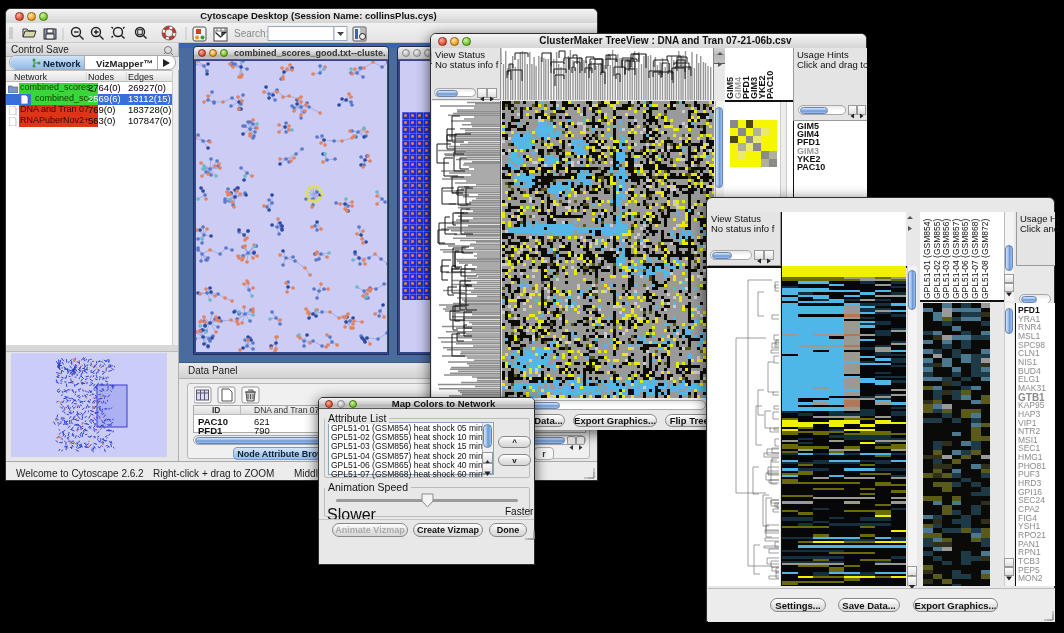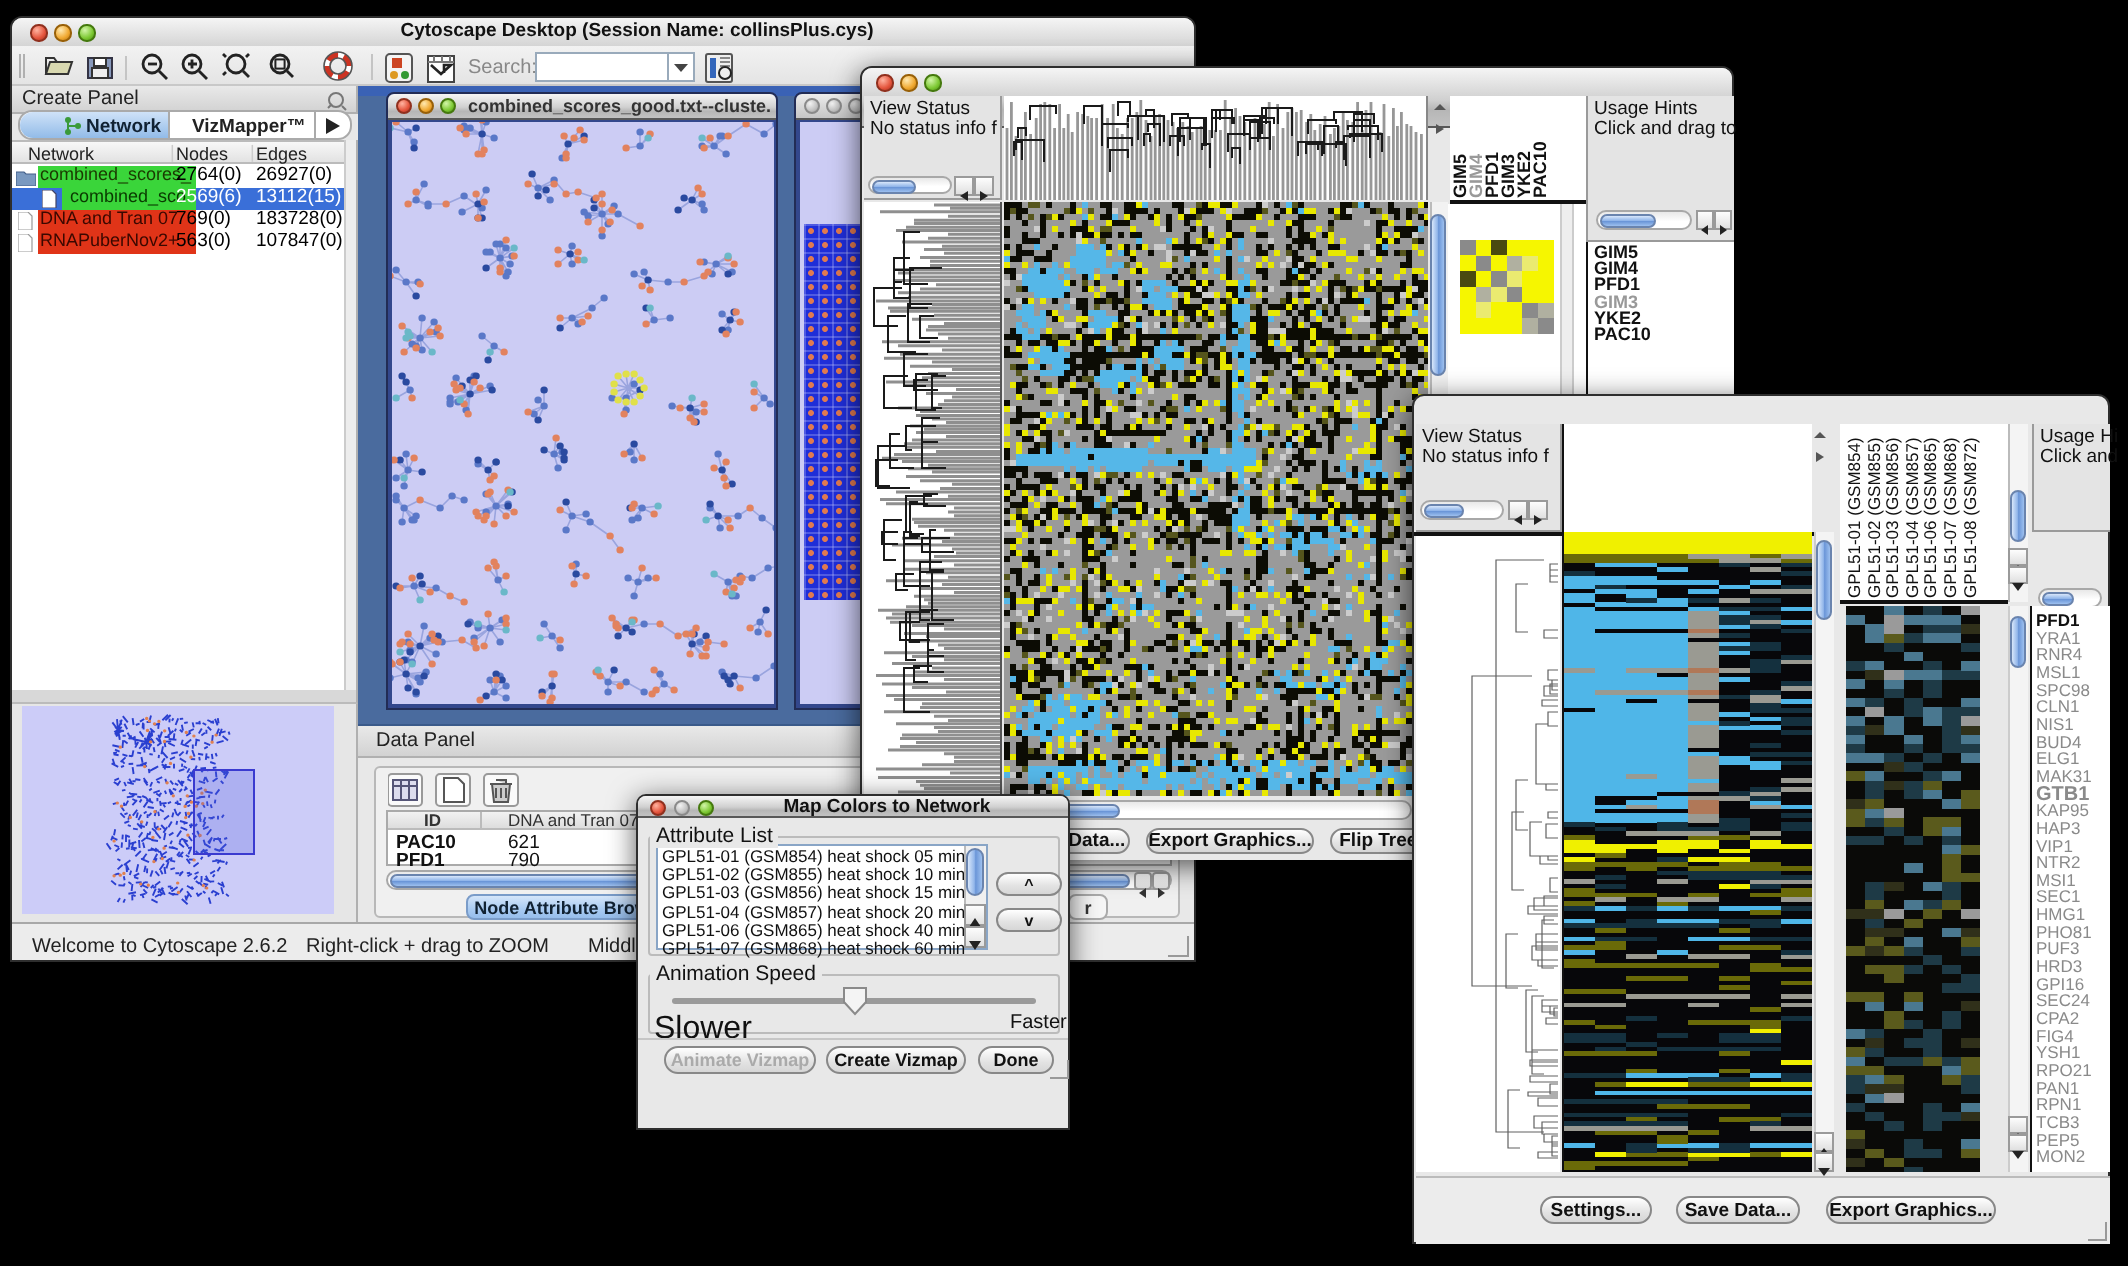--- a/index.html
+++ b/index.html
@@ -72,21 +72,21 @@
 <rect x="328" y="3.5" width="13" height="14" fill="#fff" stroke="#9ab"></rect>
         <path d="M331 9l3.5 4 3.5-4z" fill="#444"></path>
 <g>
           <rect x="347" y="4" width="13" height="14" rx="1" fill="#eee" stroke="#555"></rect>
           <rect x="349" y="6" width="3" height="10" fill="#3366bb"></rect>
           <path d="M354 6h5M354 8h5M354 10h5" stroke="#888"></path>
           <circle cx="356.5" cy="13.5" r="3" fill="none" stroke="#222"></circle>
         </g>
 </svg></div>
     <div class="abs" style="left:0;top:34px;width:173px;height:14px;background:linear-gradient(#e9e9e9,#d2d2d2);border-bottom:1px solid #b0b0b0;border-right:1px solid #b0b0b0">
-      <span class="abs s10" style="left:5px;top:1px;color:#222">Create Panel</span>
+      <span class="abs s10" style="left:5px;top:1px;color:#222">Control Save</span>
       <svg class="abs" style="right:4px;top:2px" width="11" height="11">
         <circle cx="5" cy="5" r="3.5" fill="none" stroke="#777"></circle>
         <path d="M1 9l2-2M8 8l2 2" stroke="#777"></path>
       </svg>
     </div>
     <div class="abs" style="left:3px;top:46px;width:167px;height:15px;background:#fff;border:1px solid #aaa;border-radius:7px">
 <div class="abs" style="left:0;top:0;width:75px;height:13px;background:linear-gradient(#cfe2f8,#92bbe8);border-radius:7px 0 0 7px;border-right:1px solid #aaa"></div>
 <svg class="abs" style="left:22px;top:2px" width="10" height="10">
         <circle cx="2" cy="2" r="1.5" fill="#3a9a3a"></circle>
         <circle cx="2" cy="8" r="1.5" fill="#3a9a3a"></circle>
@@ -232,20 +232,21 @@
 <div class="abs" style="left:45px;top:63px;width:109px;height:13px;background:linear-gradient(#d5e6fa,#a9cbf2 60%,#96bdec);border:1px solid #7a9cc9;border-radius:4px;text-align:center;font-size:9px;font-weight:bold;color:#123;line-height:12px">Node Attribute Browser</div>
 <div class="abs" style="left:346px;top:63px;width:20px;height:13px;background:#f6f6f6;border:1px solid #aaa;border-radius:4px;text-align:center;font-size:9px;font-weight:bold;color:#333;line-height:12px">r</div>
 </div>
 </div>
   </div>
 <div class="win" style="left:430px;top:33px;width:437px;height:397px">
     <div class="tbar">
       <div class="tl tlr" style="left:7px"></div>
       <div class="tl tly" style="left:19px"></div>
       <div class="tl tlg" style="left:31px"></div>
+      <div class="ttl" style="font-size:10px">ClusterMaker TreeView : DNA and Tran 07-21-06b.csv</div>
     </div>
     <div class="panel" style="left:1px;top:14px;width:69px;height:52px;border-left:none;border-top:none">
 <span class="abs s9" style="left:3px;top:1px;color:#111">View Status</span>
       <span class="abs s9" style="left:3px;top:11px;color:#111">No status info f</span>
 <div class="track" style="left:2px;top:40px;width:42px;height:9px"></div>
       <div class="thumb" style="left:3.5px;top:41.5px;width:22px;height:7px"></div>
 <div class="arrbtn" style="left:45px;top:40px;width:10px;height:10px"><svg width="8" height="8">
           <path d="M6 1.5L2 4l4 2.5z" fill="#222"></path>
         </svg></div>
 <div class="arrbtn" style="left:55px;top:40px;width:10px;height:10px"><svg width="8" height="8">

